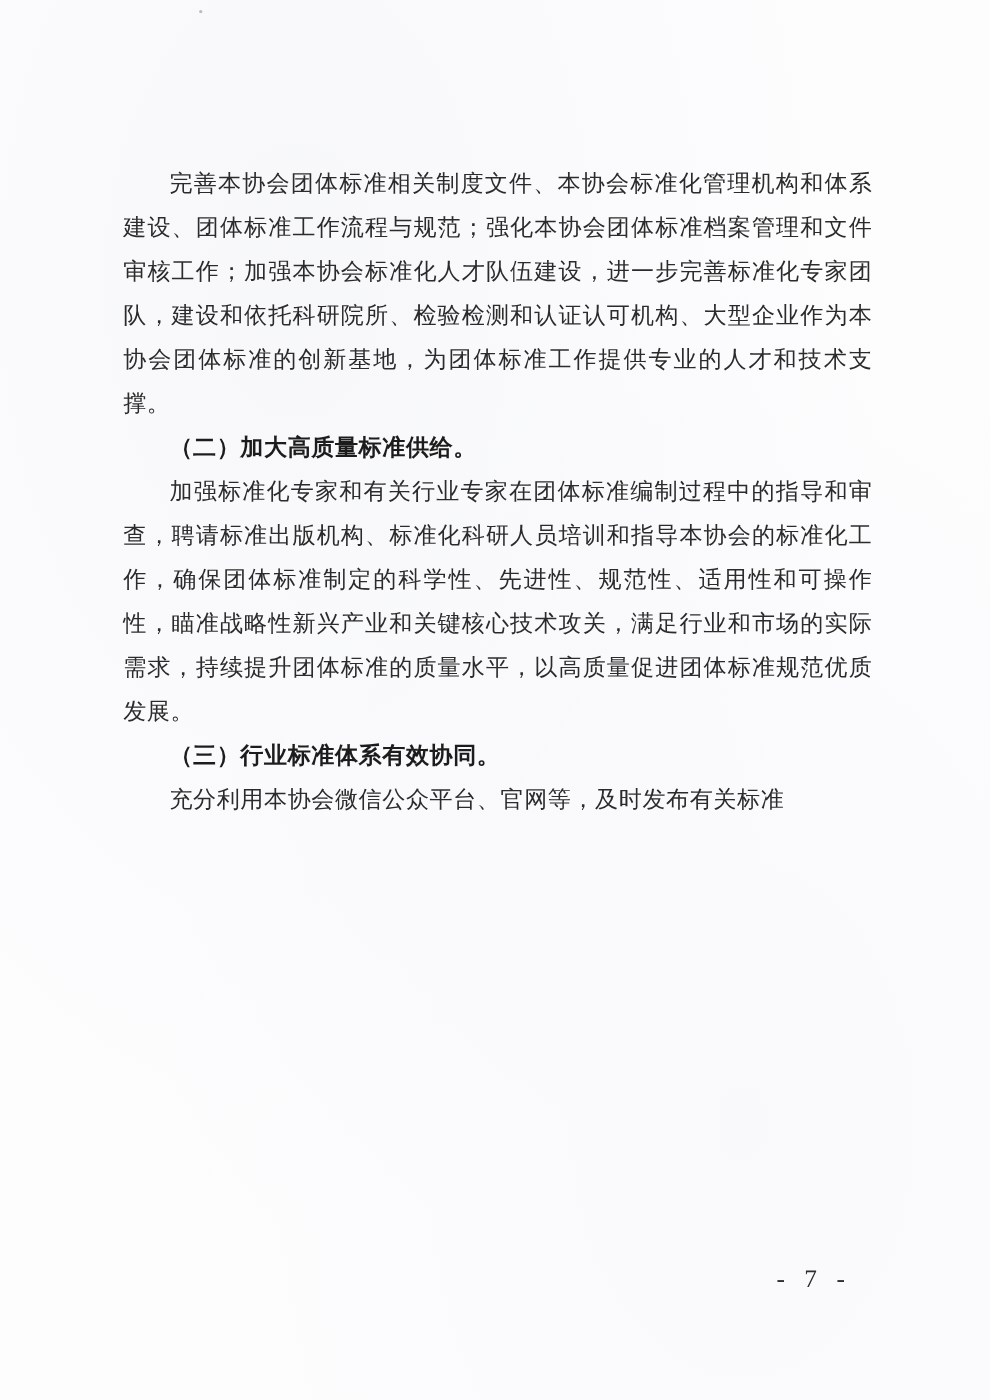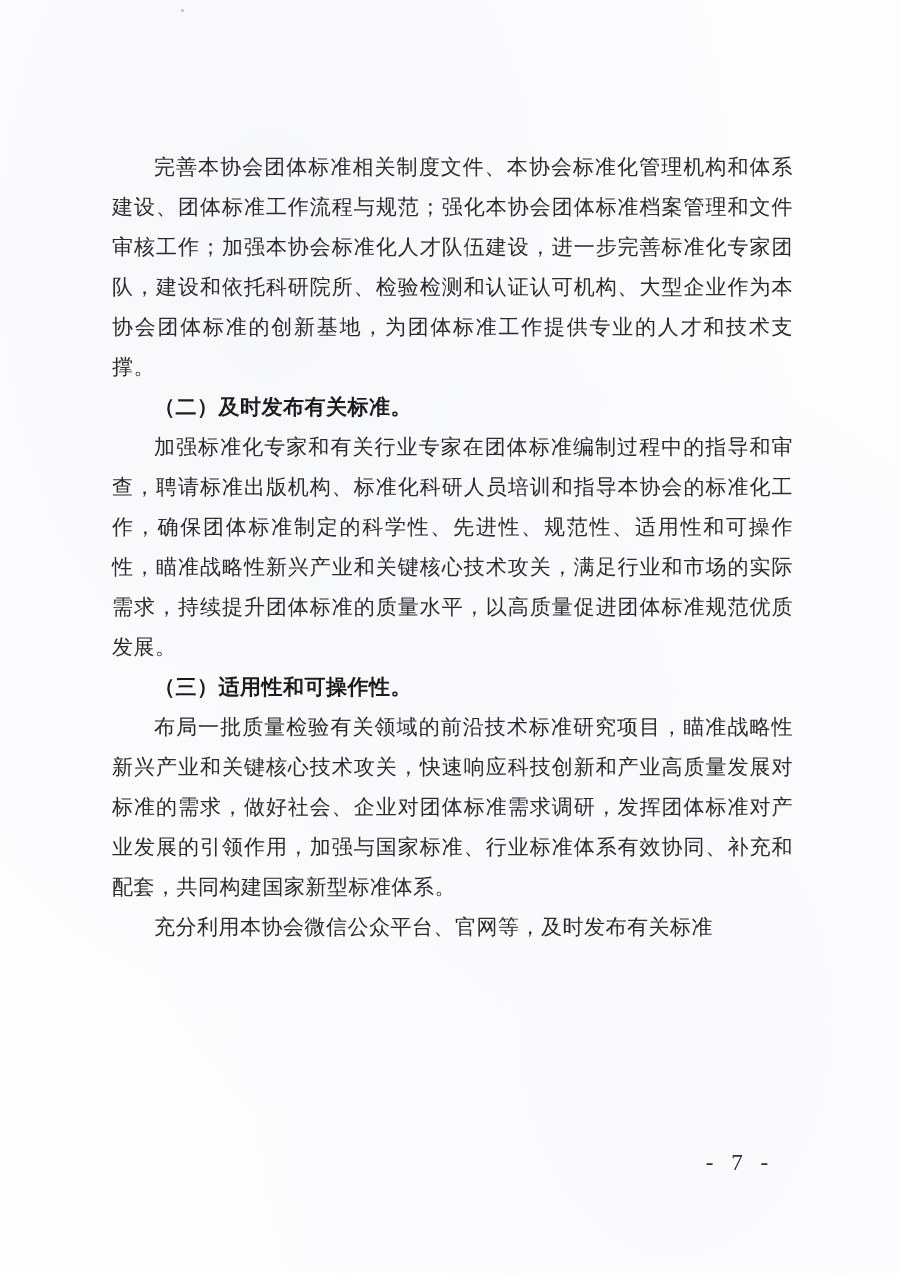--- a/index.html
+++ b/index.html
@@ -75,26 +75,25 @@
 </style>
 </head>
 <body>
 
 <div class="page">
   <div class="speck"></div>
 
   <div class="content">
     <p class="para">完善本协会团体标准相关制度文件、本协会标准化管理机构和体系建设、团体标准工作流程与规范；强化本协会团体标准档案管理和文件审核工作；加强本协会标准化人才队伍建设，进一步完善标准化专家团队，建设和依托科研院所、检验检测和认证认可机构、大型企业作为本协会团体标准的创新基地，为团体标准工作提供专业的人才和技术支撑。</p>
 
-    <p class="heading">（二）及时发布有关标准。</p>
+    <p class="heading">（二）加大高质量标准供给。</p>
 
     <p class="para">加强标准化专家和有关行业专家在团体标准编制过程中的指导和审查，聘请标准出版机构、标准化科研人员培训和指导本协会的标准化工作，确保团体标准制定的科学性、先进性、规范性、适用性和可操作性，瞄准战略性新兴产业和关键核心技术攻关，满足行业和市场的实际需求，持续提升团体标准的质量水平，以高质量促进团体标准规范优质发展。</p>
 
-    <p class="heading">（三）适用性和可操作性。</p>
+    <p class="heading">（三）行业标准体系有效协同。</p>
 
-    <p class="para">布局一批质量检验有关领域的前沿技术标准研究项目，瞄准战略性新兴产业和关键核心技术攻关，快速响应科技创新和产业高质量发展对标准的需求，做好社会、企业对团体标准需求调研，发挥团体标准对产业发展的引领作用，加强与国家标准、行业标准体系有效协同、补充和配套，共同构建国家新型标准体系。</p>
 
 
     <p class="para">充分利用本协会微信公众平台、官网等，及时发布有关标准</p>
   </div>
 
   <div class="page-number">- 7 -</div>
 </div>
 
 </body></html>

